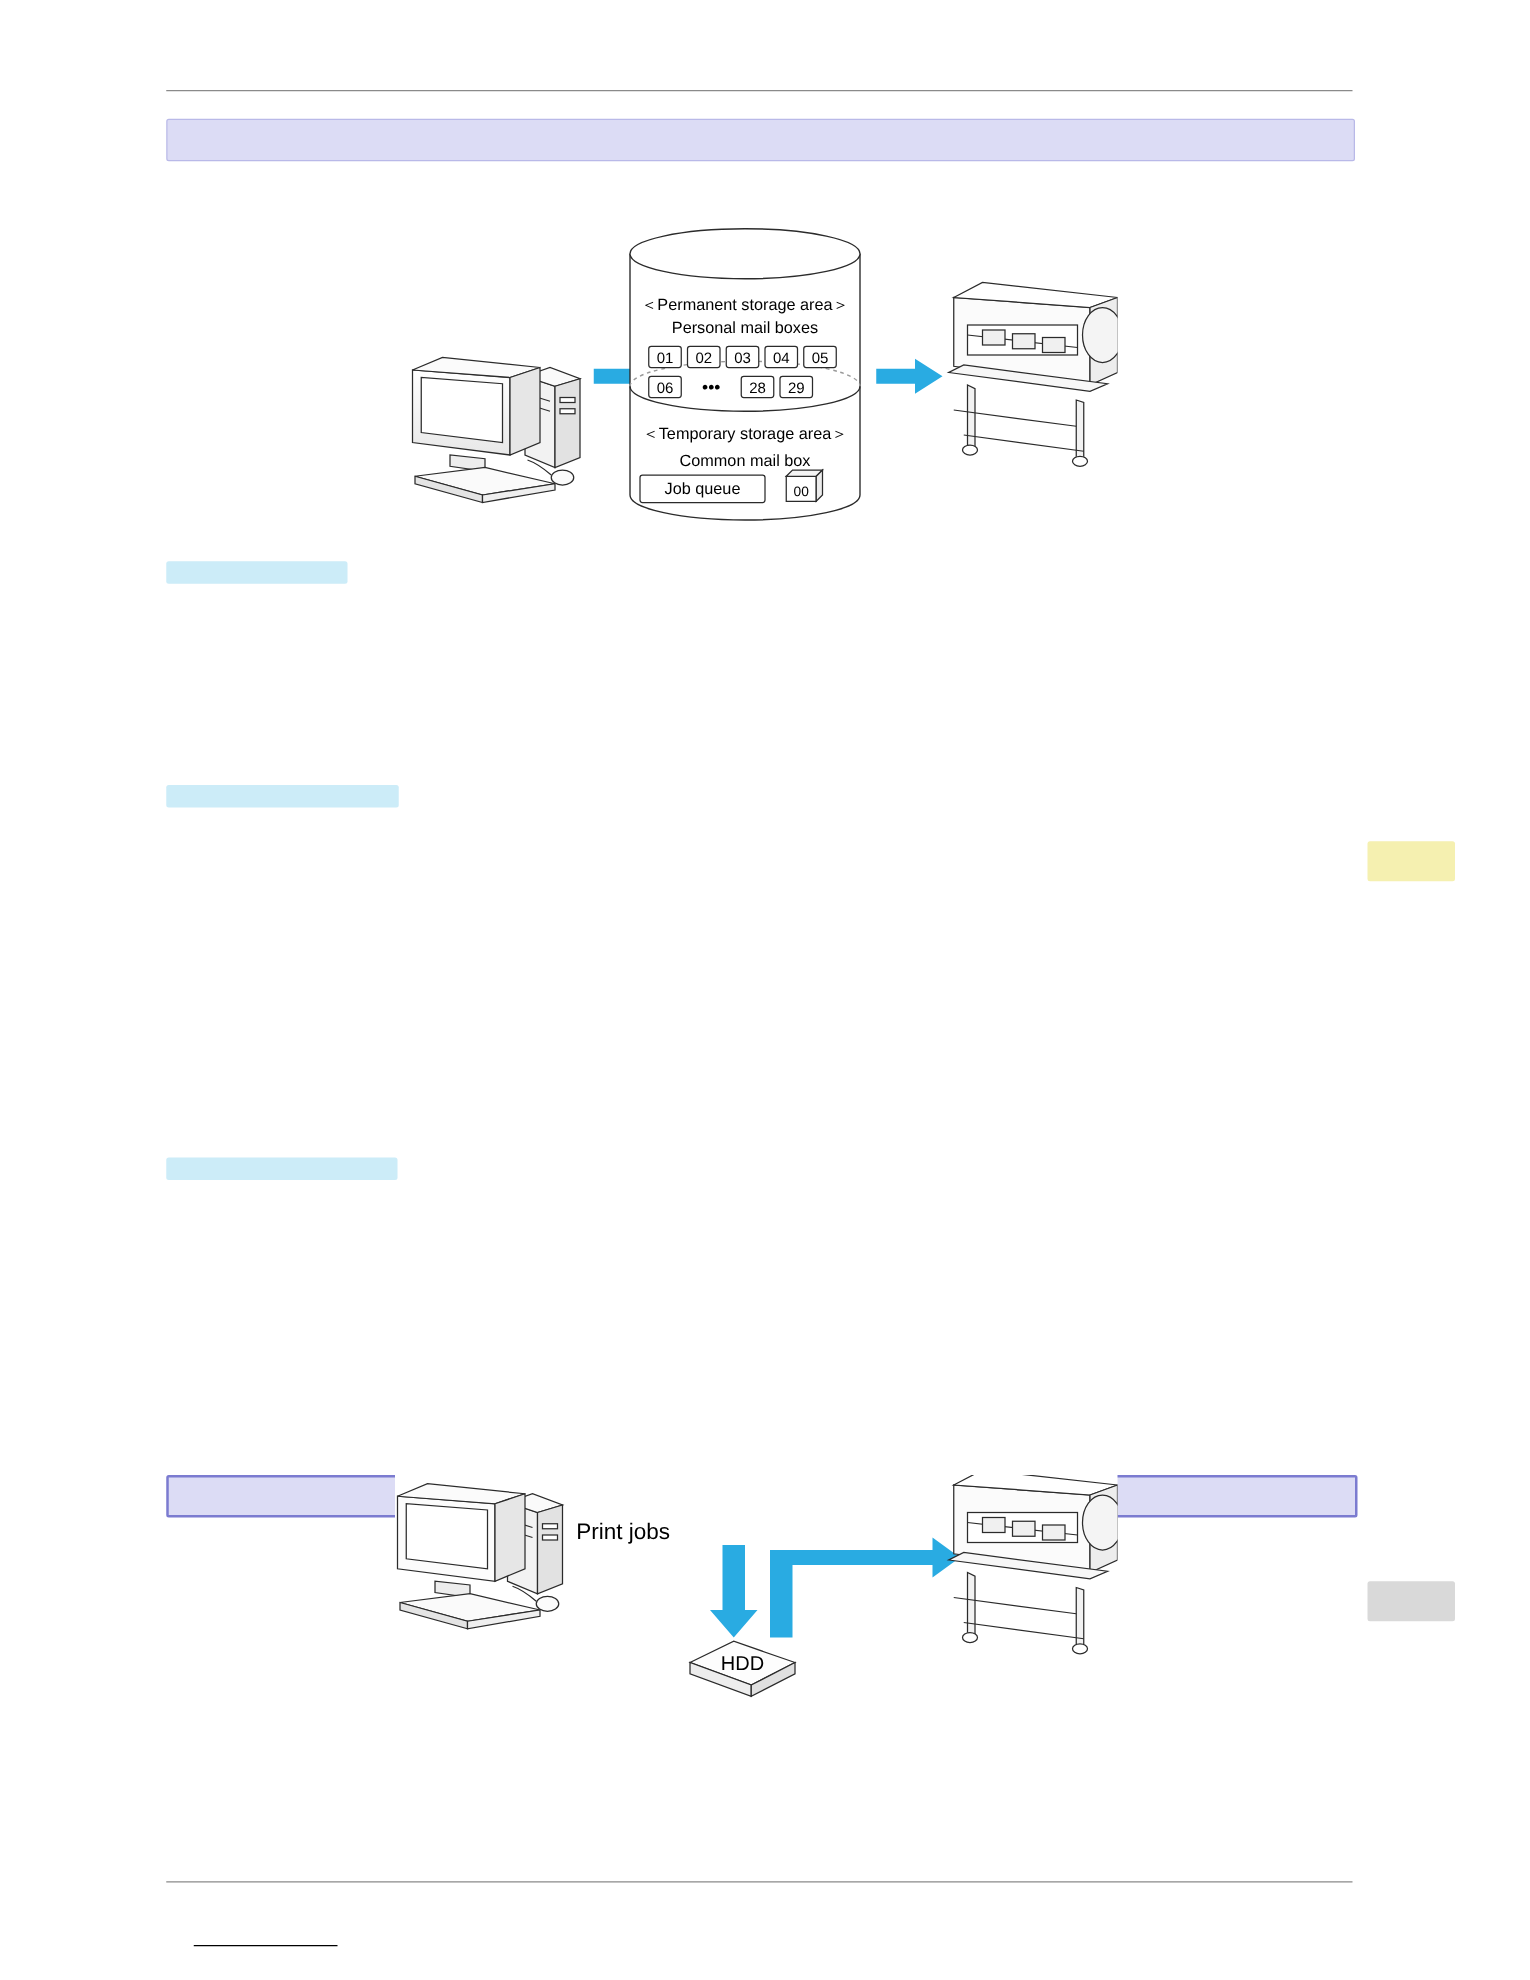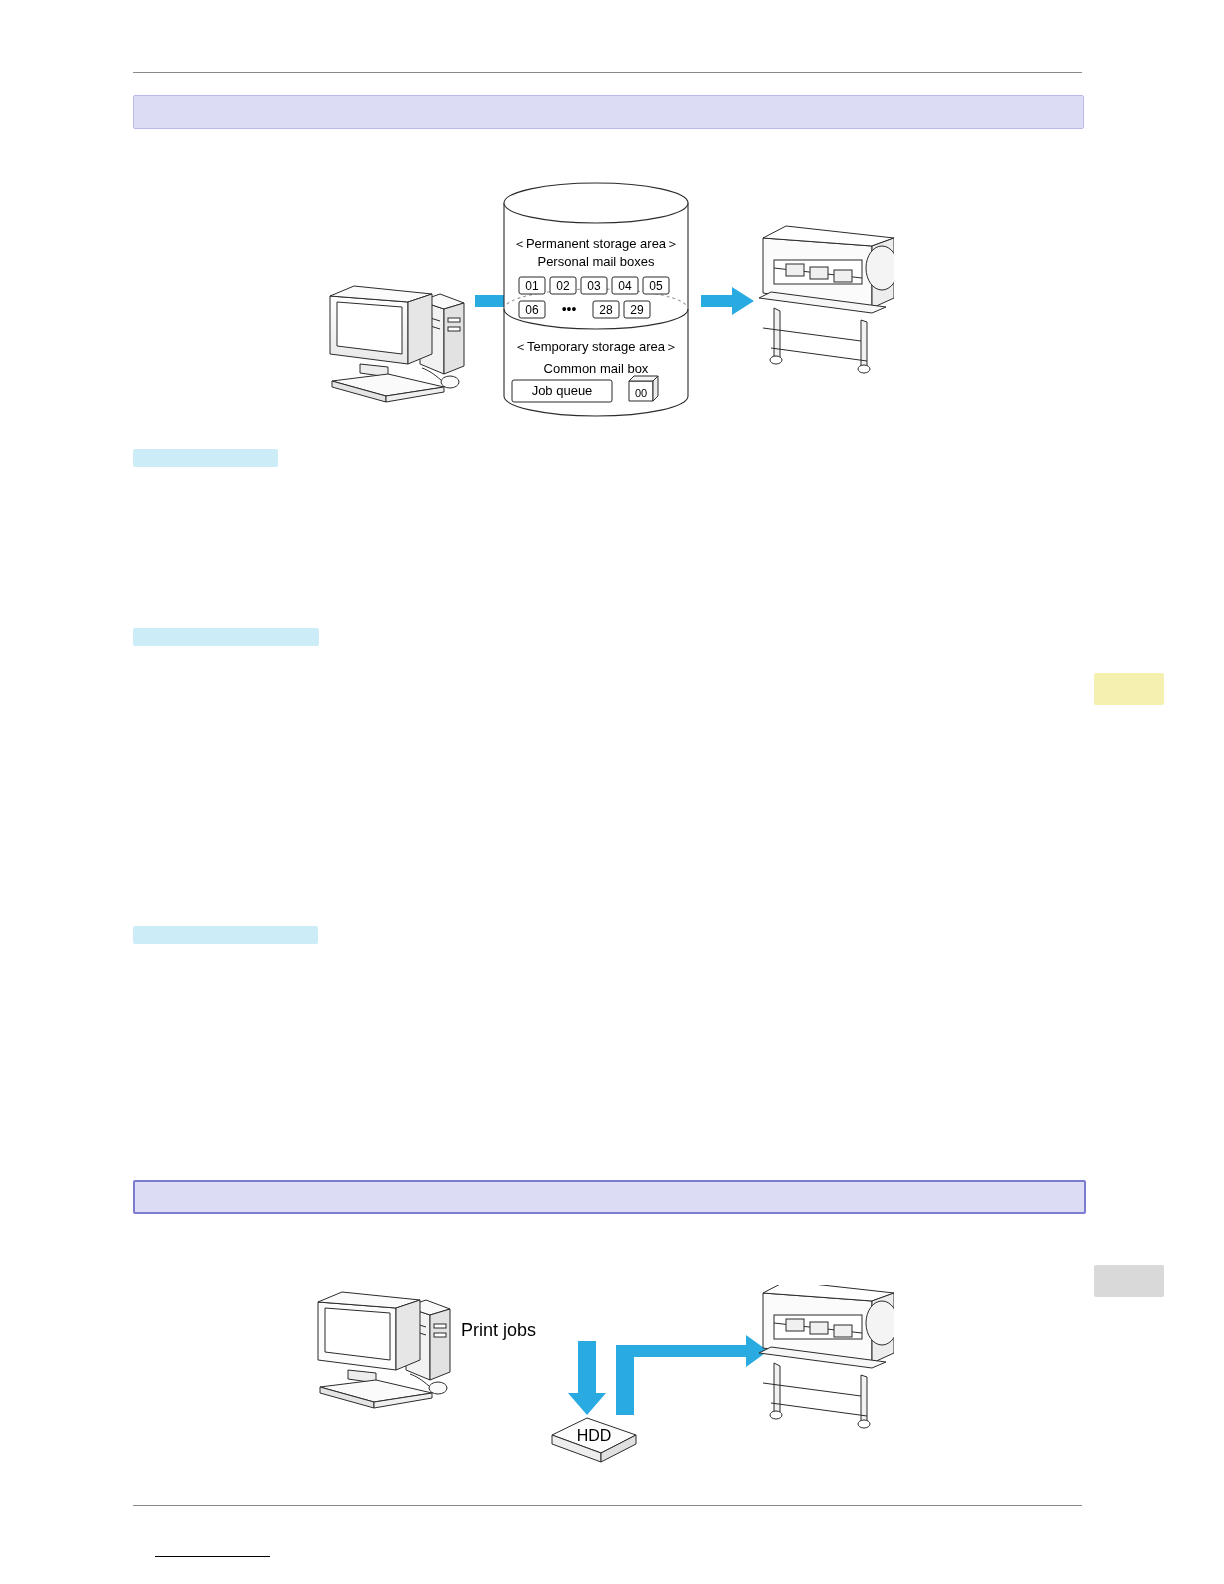--- a/index.html
+++ b/index.html
@@ -49,21 +49,21 @@
   }
   .tab-yellow { top:673px; background:#f5f0b0; }
   .tab-gray   { top:1265px; background:#d9d9d9; }
 
   
   .figure {
     position:absolute;
     background:#ffffff;
   }
   .fig1 { left:316px; top:168px; width:578px; height:265px; }
-  .fig2 { left:316px; top:1285px; width:578px; height:192px; }
+  .fig2 { left:316px; top:1180px; width:578px; height:192px; }
 
   svg { display:block; }
 
   .footnote-rule {
     position:absolute; left:155px; top:1556px; width:115px; height:1px;
     background:#000;
   }
 </style>
 </head>
 <body>

